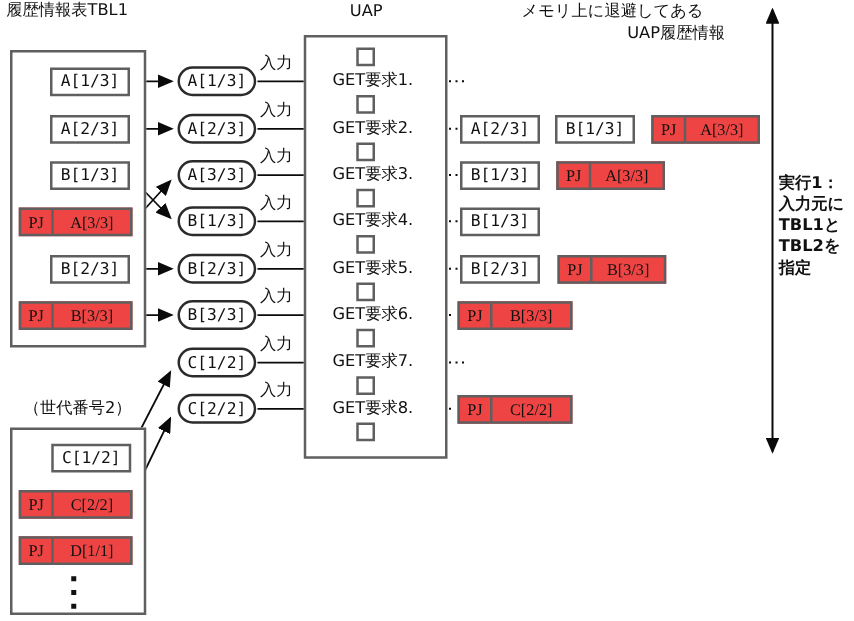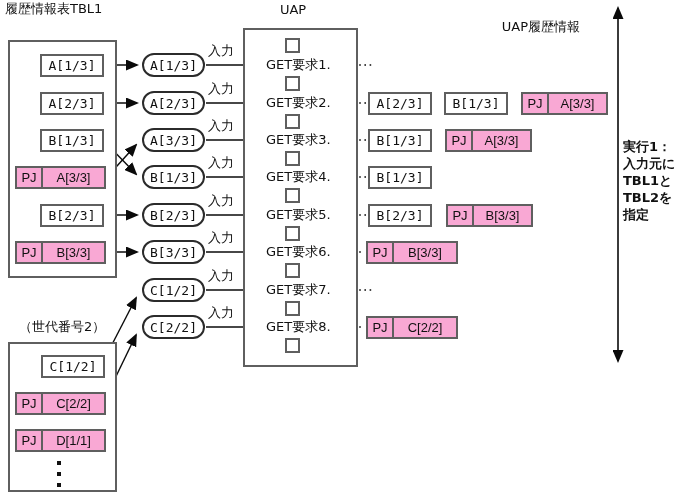--- a/index.html
+++ b/index.html
@@ -12,22 +12,22 @@
   
   .vbox{
     position:absolute;width:64px;height:23px;box-sizing:border-box;
     border:2px solid #5f5f5f;background:#ffffff;
     display:flex;align-items:center;justify-content:center;
     font-family:"DejaVu Sans Mono","Liberation Mono",monospace;font-size:13px;color:#111;
   }
   
   .pjbox{
     position:absolute;height:23px;box-sizing:border-box;
-    border:2px solid #5f5f5f;background:#f9a8d4;display:flex;
-    font-family:Liberation Sans, sans-serif;font-size:13px;color:#111;
+    border:2px solid #5f5f5f;background:#ef4444;display:flex;
+    font-family:Liberation Serif, serif;font-size:13px;color:#111;
   }
   .pjcell{width:26px;box-sizing:border-box;border-right:2px solid #5f5f5f;
     display:flex;align-items:center;justify-content:center;}
   .valcell{flex:1;display:flex;align-items:center;justify-content:center;}
   
   .bigbox{position:absolute;box-sizing:border-box;border:2px solid #5f5f5f;background:#ffffff;}
   
   .oval{
     position:absolute;width:63px;height:24px;box-sizing:border-box;
     border:2px solid #2b2b2b;border-radius:13px;background:#ffffff;
@@ -190,20 +190,21 @@
 
   <div class="get" style="top:56px">GET要求1.</div>
   <div class="get" style="top:94px">GET要求2.</div>
   <div class="get" style="top:131px">GET要求3.</div>
   <div class="get" style="top:168px">GET要求4.</div>
   <div class="get" style="top:206px">GET要求5.</div>
   <div class="get" style="top:243px">GET要求6.</div>
   <div class="get" style="top:281px">GET要求7.</div>
   <div class="get" style="top:318px">GET要求8.</div>
 
+  <div class="abs jp" style="left:400px;top:2px;width:180px;text-align:center">メモリ上に退避してある</div>
   <div class="abs jp" style="left:400px;top:19px;width:180px;text-align:right">UAP履歴情報</div>
 
   <div class="vbox" style="left:368px;top:92px">
       <span>A[2/3]</span>
     </div>
   <div class="vbox" style="left:444px;top:92px">
       <span>B[1/3]</span>
     </div>
   <div class="pjbox" style="left:521px;top:92px;width:87px">
     <span class="pjcell">PJ</span>

